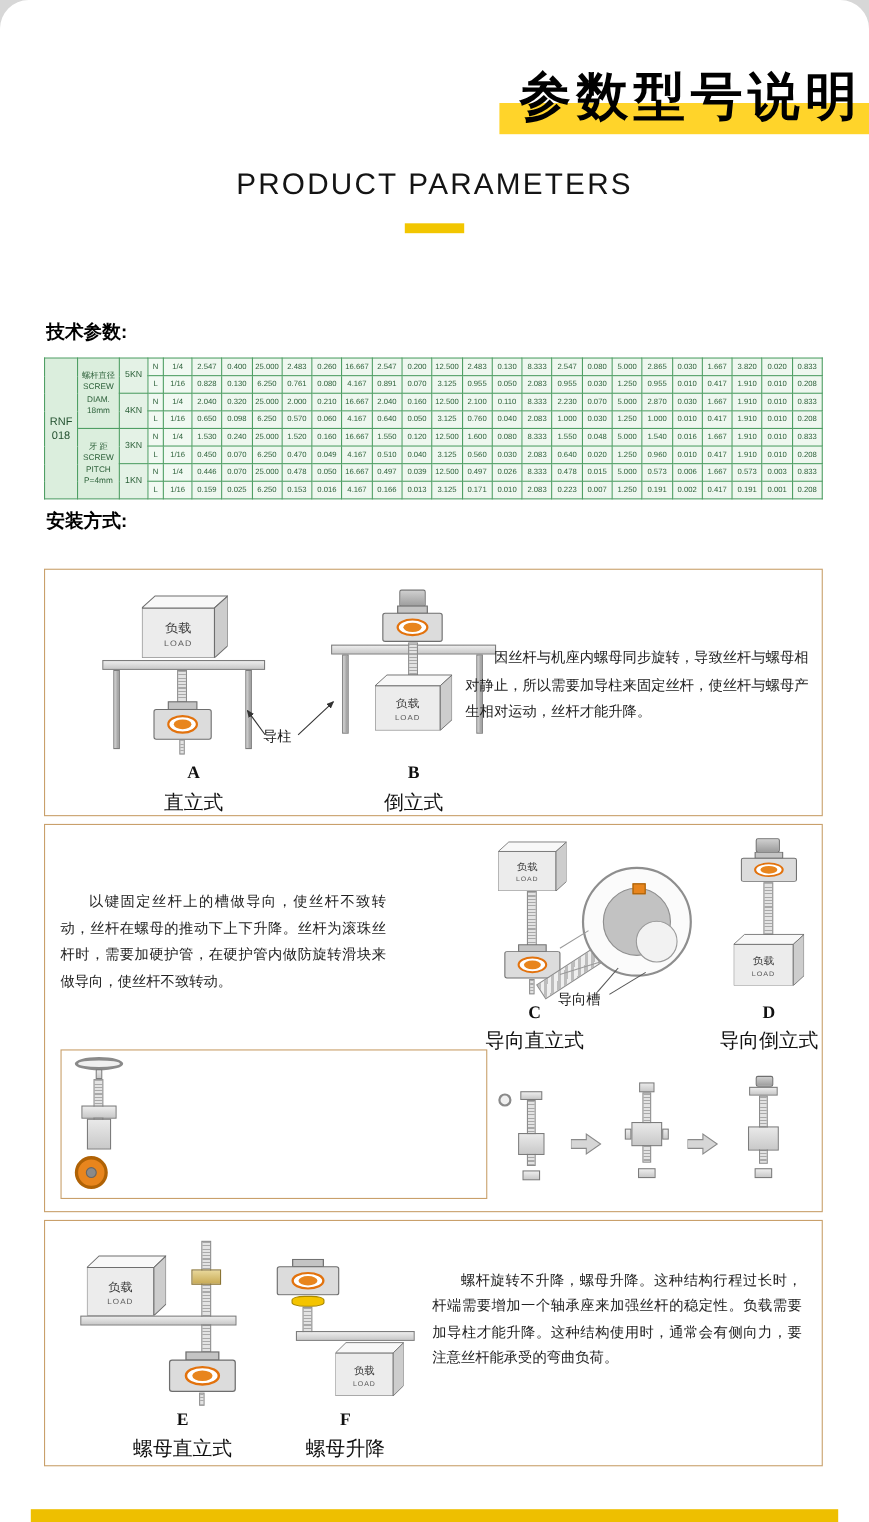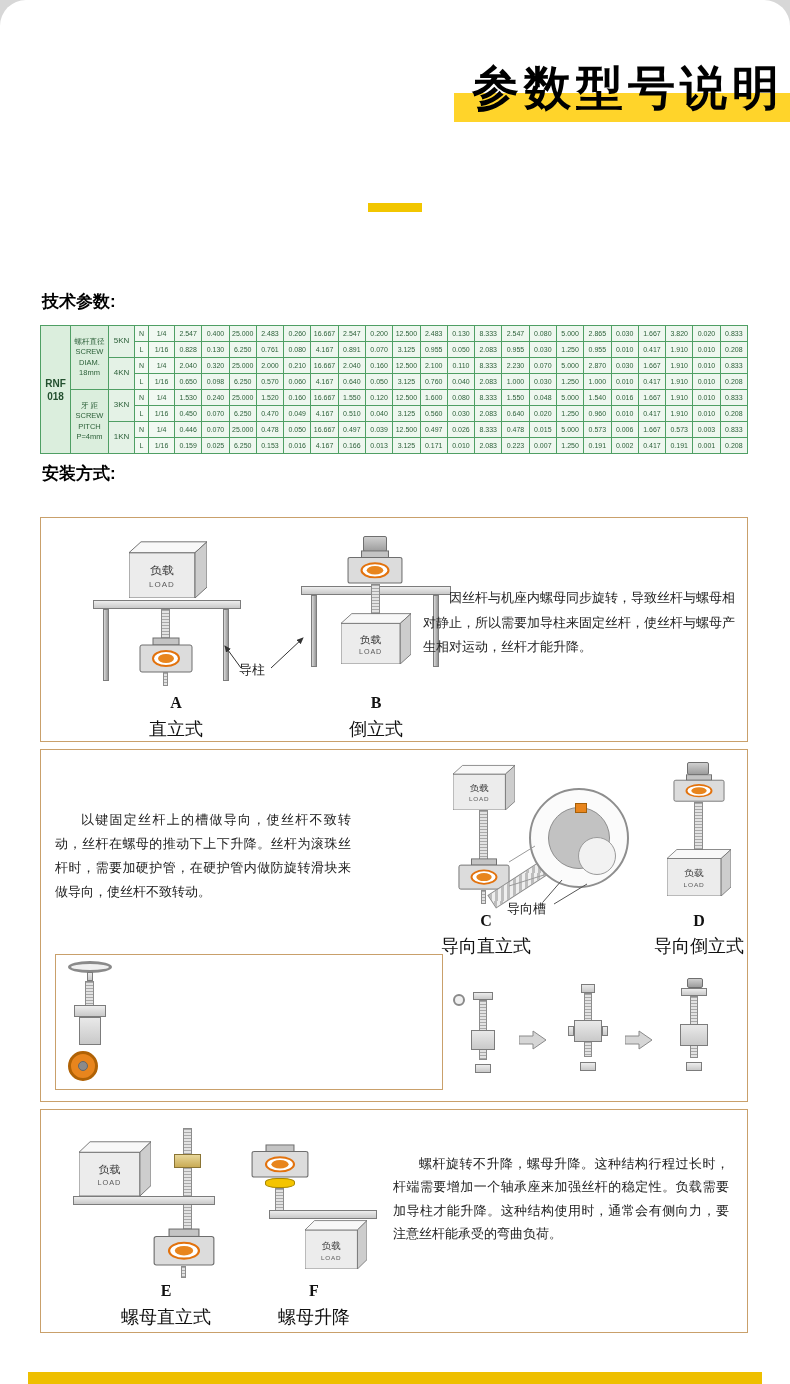--- a/index.html
+++ b/index.html
@@ -8,21 +8,21 @@
   .page{position:relative;width:790px;height:1384px;margin:0 auto;background:#fff;border-radius:26px 26px 0 0;overflow:hidden}
   .title-wrap{position:absolute;top:54px;left:12px;width:100%;text-align:right}
   .title{display:inline-block;font-size:47px;font-weight:900;letter-spacing:5px;color:#000;line-height:1.45;background:linear-gradient(to top,#ffd42a 42%,rgba(0,0,0,0) 42%);padding:0 18px}
   .subtitle{position:absolute;top:152px;left:0;width:100%;text-align:center;font-size:27px;letter-spacing:2px;color:#141414}
   .accent-bar{position:absolute;top:203px;left:368px;width:54px;height:9px;background:#f2c600}
   .sec-heading{position:absolute;left:42px;font-size:17px;font-weight:bold;color:#000}
   #tech-heading{top:290px}
   #install-heading{top:462px}
   .tech-table{position:absolute;left:40px;top:325px;width:708px;border-collapse:collapse;table-layout:fixed}
   .tech-table td{border:1px solid #4f9f64;background:#eef7ef;color:#2b5f38;font-size:7px;text-align:center;vertical-align:middle;height:16px;line-height:1.1;overflow:hidden;white-space:nowrap;padding:0}
-  .tech-table td.model-cell{background:#dbeedd;font-size:10px;font-weight:bold;color:#23502f;line-height:1.3}
+  .tech-table td.model-cell{background:#dbeedd;font-size:10px;font-weight:normal;color:#23502f;line-height:1.3}
   .tech-table td.param-cell{background:#dbeedd;font-size:7.5px;line-height:1.35}
   .tech-table td.load-cell{background:#e4f2e6;font-size:8px}
   .tech-table td.nl-cell,.tech-table td.ratio-cell{background:#f1f9f2}
   .box{position:absolute;left:40px;width:708px;border:1px solid #c9a06b;background:#fff}
   #box1{top:517px;height:225px}
   #box2{top:749px;height:353px}
   #box3{top:1109px;height:224px}
   .para{position:absolute;font-size:13px;line-height:1.9;color:#222;text-align:justify;text-indent:2em}
   .dgroup{position:absolute}
   .plate{position:absolute;background:linear-gradient(#ededed,#c9c9c9);border:1px solid #7c7c7c}
@@ -67,20 +67,21 @@
       <ellipse cx="27" cy="21.5" rx="8" ry="4.5" fill="#e8851d"></ellipse>
     </g>
   </defs>
 </svg>
 
 <div class="page">
 
   <div class="title-wrap">
     <span class="title">参数型号说明</span>
   </div>
+  <div class="subtitle">PRODUCT PARAMETERS</div>
   <div class="accent-bar"></div>
 
   <div class="sec-heading" id="tech-heading">技术参数:</div>
   <table class="tech-table">
     <colgroup id="tech-colgroup">
         <col style="width: 30px;">
         <col style="width: 38px;">
         <col style="width: 26px;">
         <col style="width: 14px;">
         <col style="width: 26px;">

